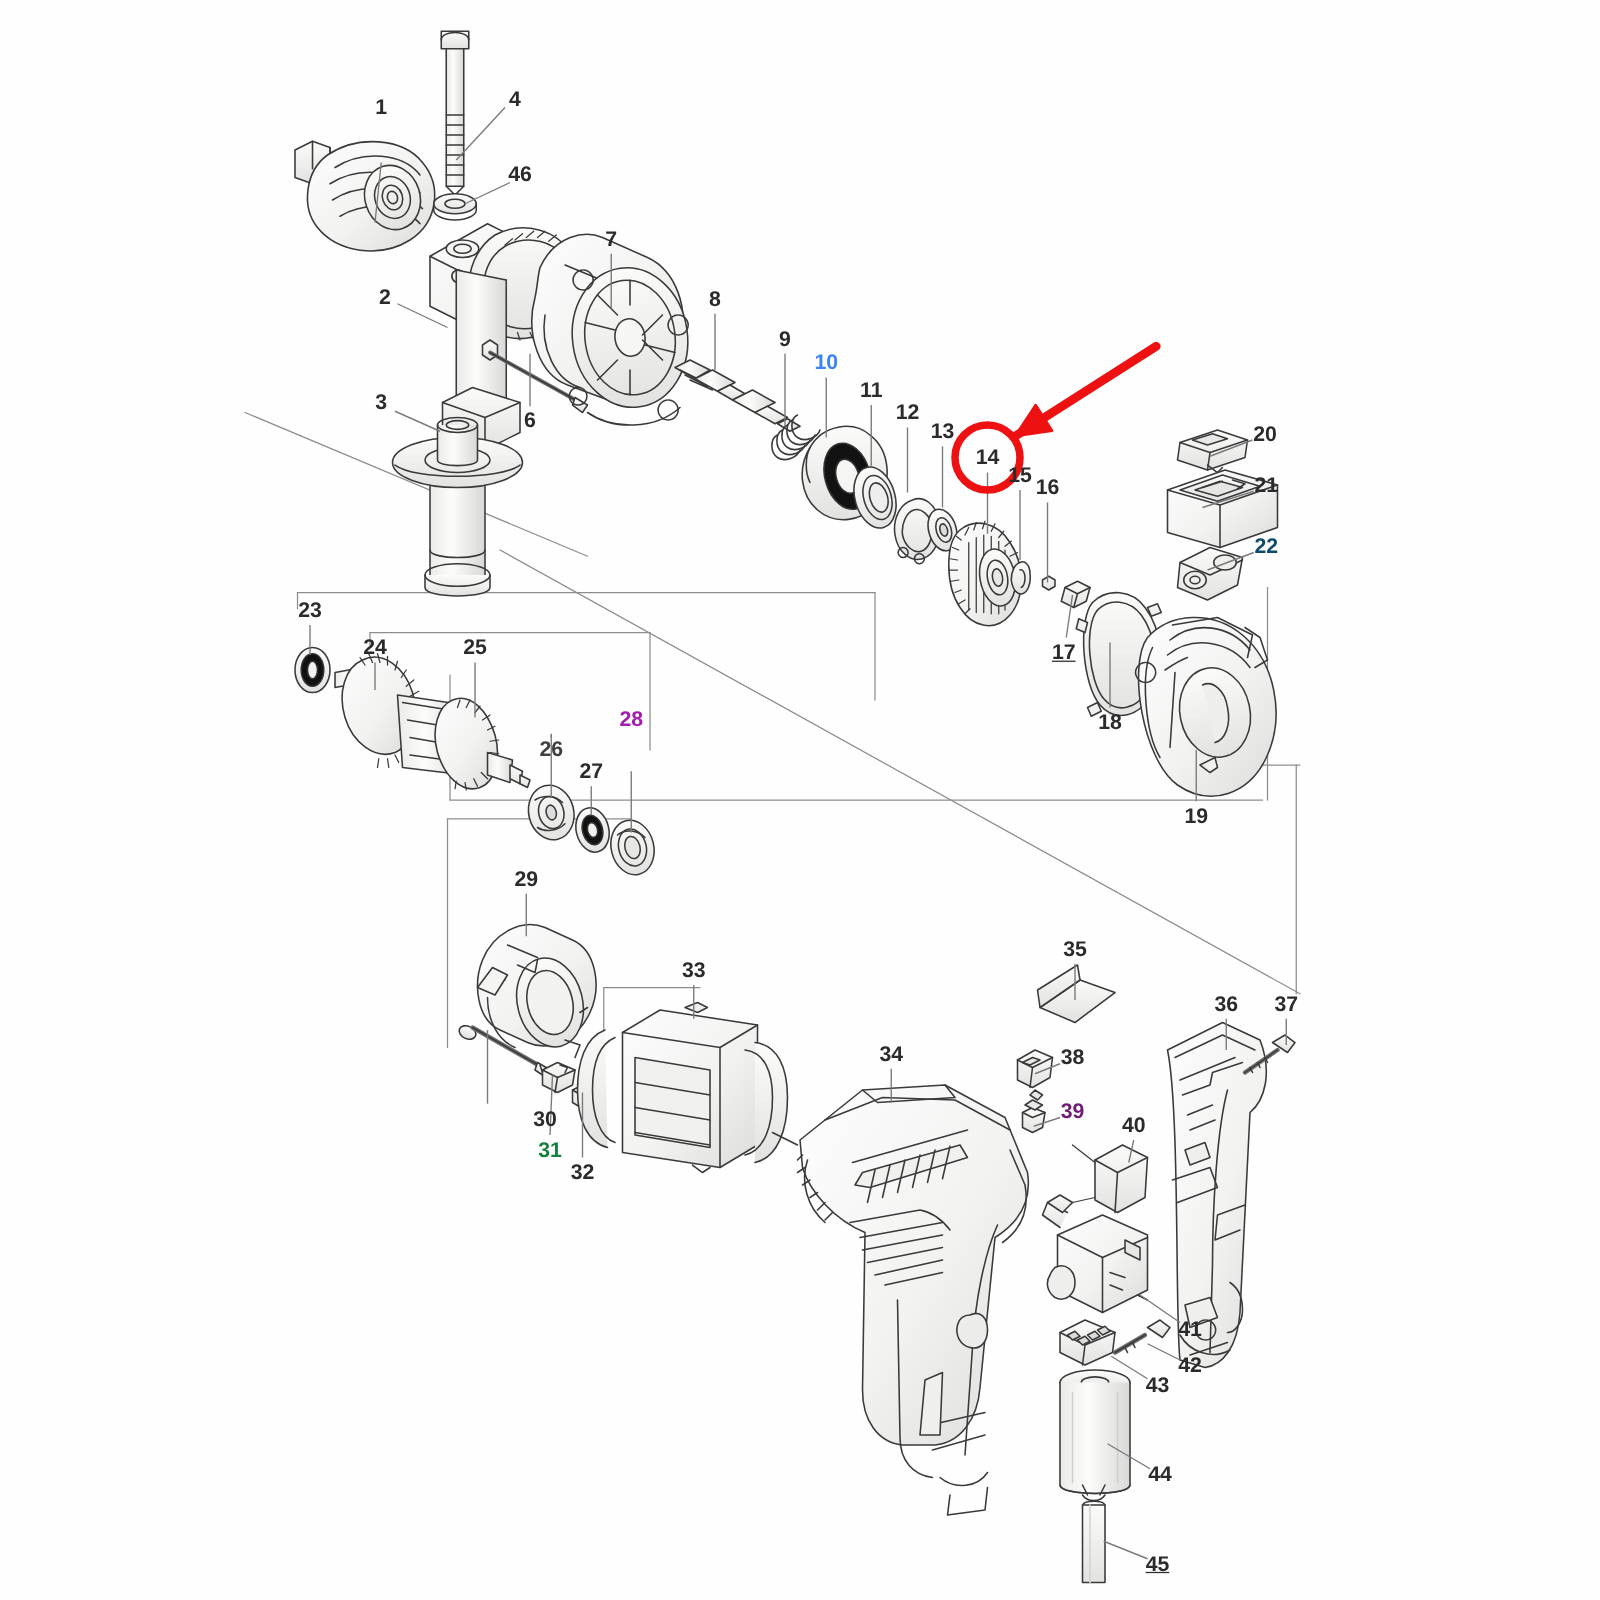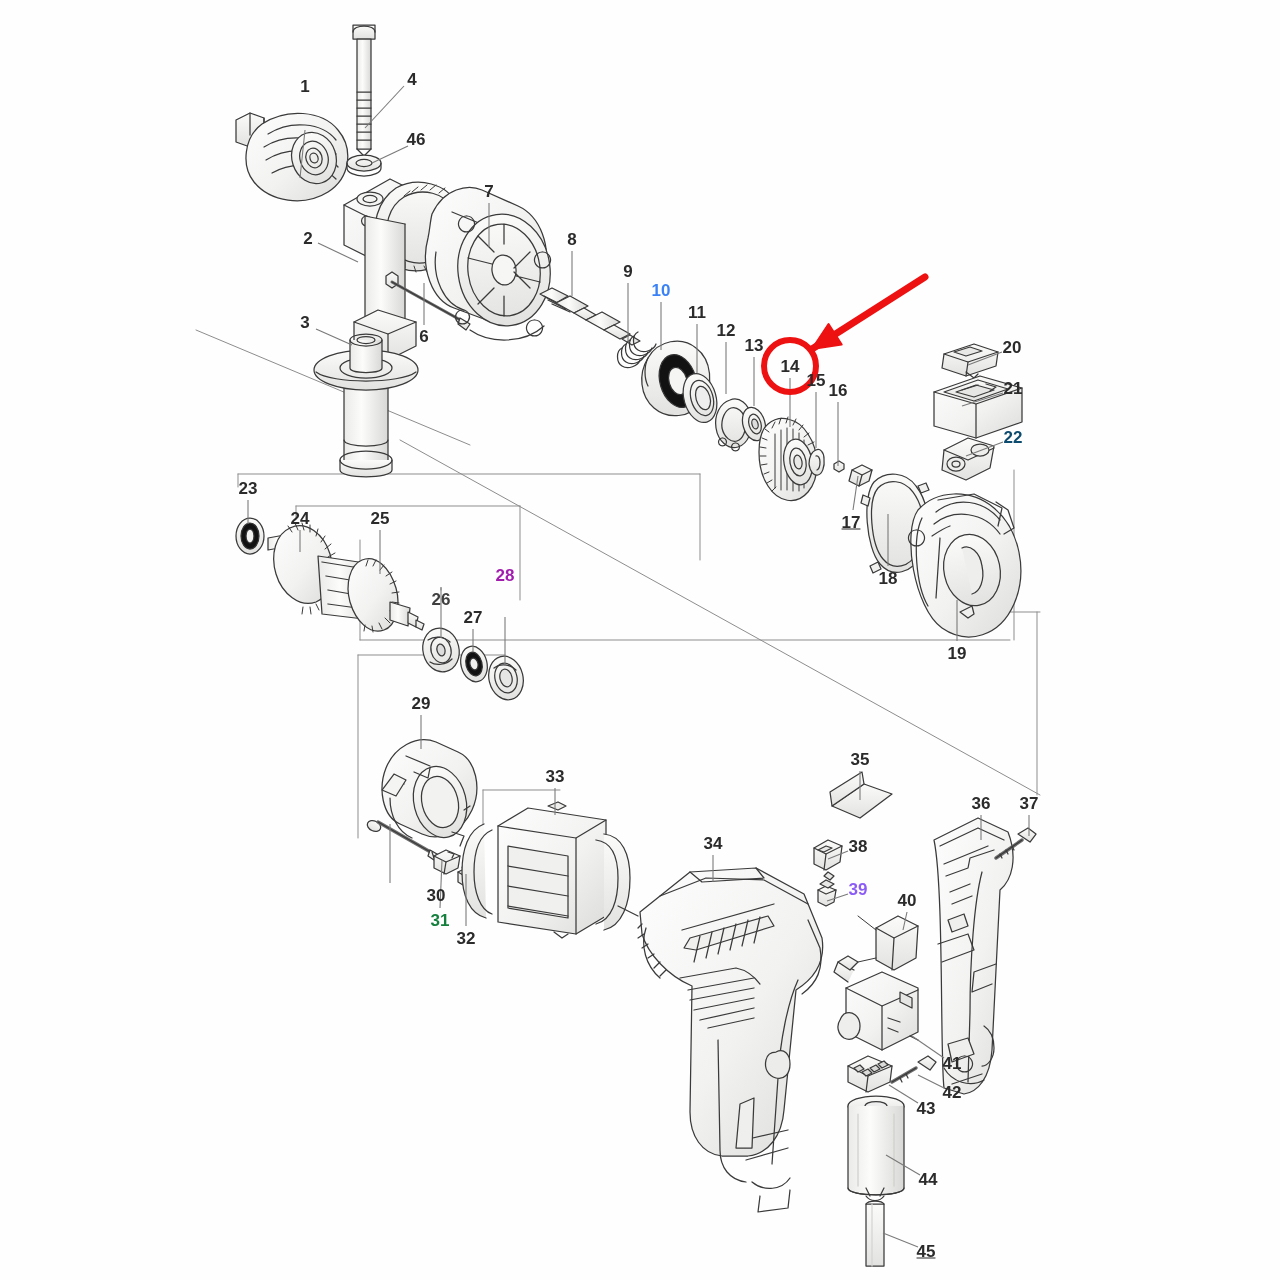--- a/index.html
+++ b/index.html
@@ -595,21 +595,21 @@
       <div class="lbl" style="left: 421px; top: 703px; color: rgb(43, 43, 43);">29</div>
       <div class="lbl" style="left: 390px; top: 895px; color: rgb(43, 43, 43); margin-left: 46px;">30</div>
       <div class="lbl" style="left: 440px; top: 920px; color: #15803d;">31</div>
       <div class="lbl" style="left: 466px; top: 938px; color: rgb(43, 43, 43);">32</div>
       <div class="lbl" style="left: 555px; top: 776px; color: rgb(43, 43, 43);">33</div>
       <div class="lbl" style="left: 713px; top: 843px; color: rgb(43, 43, 43);">34</div>
       <div class="lbl" style="left: 860px; top: 759px; color: rgb(43, 43, 43);">35</div>
       <div class="lbl" style="left: 981px; top: 803px; color: rgb(43, 43, 43);">36</div>
       <div class="lbl" style="left: 1029px; top: 803px; color: rgb(43, 43, 43);">37</div>
       <div class="lbl" style="left: 858px; top: 846px; color: rgb(43, 43, 43);">38</div>
-      <div class="lbl" style="left: 858px; top: 889px; color: #8b5cf6;">39</div>
+      <div class="lbl" style="left: 858px; top: 889px; color: #701a75;">39</div>
       <div class="lbl" style="left: 907px; top: 900px; color: rgb(43, 43, 43);">40</div>
       <div class="lbl" style="left: 952px; top: 1063px; color: rgb(43, 43, 43);">41</div>
       <div class="lbl" style="left: 952px; top: 1092px; color: rgb(43, 43, 43);">42</div>
       <div class="lbl" style="left: 926px; top: 1108px; color: rgb(43, 43, 43);">43</div>
       <div class="lbl" style="left: 928px; top: 1179px; color: rgb(43, 43, 43);">44</div>
       <div class="lbl" style="left: 926px; top: 1251px; color: rgb(43, 43, 43); text-decoration: underline;">45</div>
     </div>
 
 </div>
 

